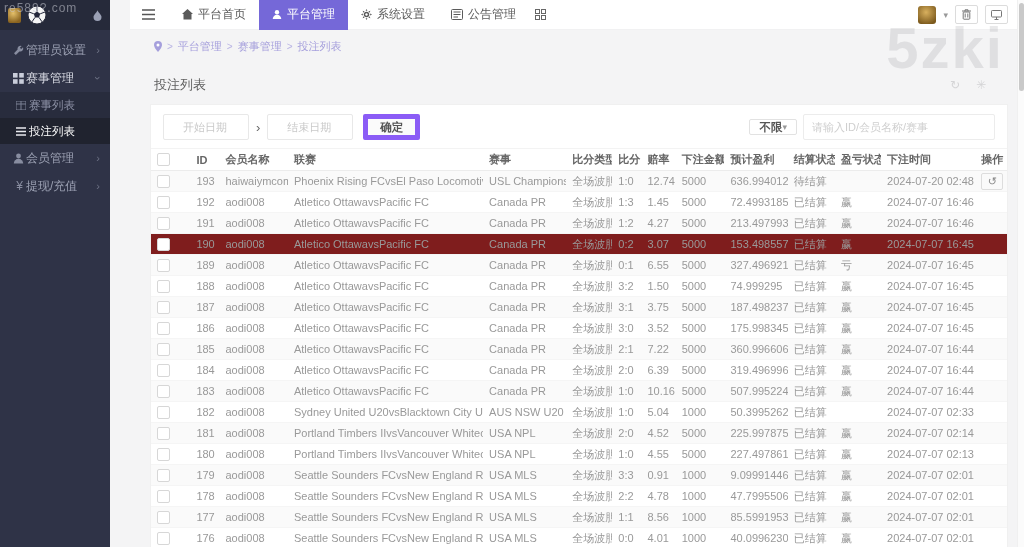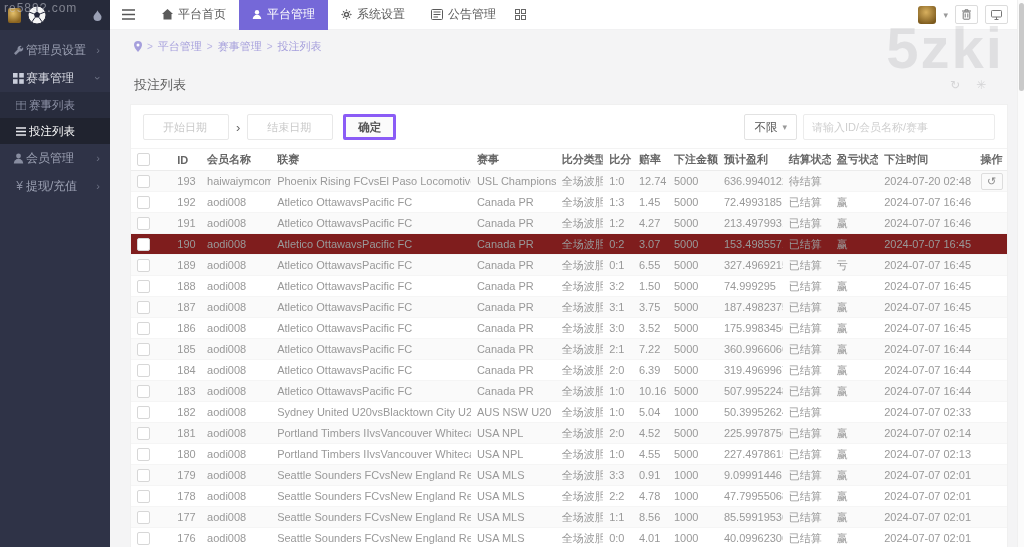--- a/index.html
+++ b/index.html
@@ -17,21 +17,21 @@
   .menu { padding-top:6px; }
   .menu-item { height:28px; display:flex; align-items:center; padding:0 10px 0 13px; color:#9ba0b2; cursor:pointer; gap:0; }
   .menu-item .mi-ico { width:13px; text-align:center; color:#888da0; flex:none; font-style:normal; }
   .menu-item .chev { margin-left:auto; color:#6c7184; font-size:11px; }
   .submenu { background:#282c3d; }
   .submenu .menu-item { height:26px; padding-left:16px; color:#8d92a6; font-size:11.5px; }
   .submenu .menu-item.active { color:#ffffff; background:#20232f; }
   svg.ic { display:block; }
 
   
-  .main { flex:1; display:flex; flex-direction:column; min-width:0; }
+  .main { flex:1; display:flex; flex-direction:column; min-width:0;margin-left:20px; }
 
   .navbar { height:30px; background:#fff; display:flex; align-items:center; border-bottom:1px solid #f1f1f2; padding-left:12px; flex:none; }
   .hamburger { margin-right:14px; cursor:pointer; }
   .nav-tab { height:30px; display:flex; align-items:center; gap:5px; padding:0 13px; color:#5a5a5a; cursor:pointer; font-size:12px; }
   .nav-tab.active { background:#7568d8; color:#fff; }
   .nav-grid { margin-left:6px; cursor:pointer; display:flex; align-items:center; }
   .nav-right { margin-left:auto; display:flex; align-items:center; gap:7px; padding-right:16px; }
   .avatar { width:18px; height:18px; border-radius:3px; background:radial-gradient(circle at 45% 35%, #d8b05e, #7c5a1d 80%); cursor:pointer; }
   .caret { color:#999; font-size:9px; cursor:pointer; }
   .tool-btn { width:23px; height:19px; border:1px solid #dcdcdc; border-radius:2px; background:#fff; display:flex; align-items:center; justify-content:center; cursor:pointer; color:#777; }
@@ -44,23 +44,23 @@
   .title-row { display:flex; align-items:center; margin:22px 0 10px 4px; }
   .page-title { font-size:13px; color:#5f5f5f; }
   .panel-tools { margin-left:auto; display:flex; gap:16px; color:#d4d4d6; font-size:12px; padding-right:22px; }
   .panel-tools span { cursor:pointer; }
 
   .card { background:#fff; border:1px solid #f0f0f0; min-height:460px; padding:9px 0 0 0; }
   .filter-row { display:flex; align-items:center; padding:0 12px 8px 12px; }
   .date-input { width:86px; height:26px; border:1px solid #e8e8e8; border-radius:2px; padding:0 19px; font-size:11px; color:#666; font-family:inherit; }
   .date-input::placeholder { color:#c9c9c9; }
   .range-sep { margin:0 7px; color:#666; font-size:13px; }
-  .btn-confirm { height:26px; margin-left:10px; padding:0 12px; background:#fbfbfb; border:3px solid #8b5cf6; border-radius:2px; font-size:11.5px; color:#555; font-weight:bold; cursor:pointer; font-family:inherit; }
+  .btn-confirm { height:26px; margin-left:10px; padding:0 12px; background:#fbfbfb; border:5px solid #8b5cf6; border-radius:2px; font-size:11.5px; color:#555; font-weight:bold; cursor:pointer; font-family:inherit; }
   .filter-right { margin-left:auto; display:flex; align-items:center; }
-  .btn-scope { height:26px; padding:0 9px; background:#fff; border:1px solid #e2e2e2; border-radius:2px; font-size:11.5px; color:#555; cursor:pointer; display:flex; align-items:center; gap:5px; font-family:inherit; }
+  .btn-scope { height:16px; padding:0 9px; background:#fff; border:1px solid #e2e2e2; border-radius:2px; font-size:11.5px; color:#555; cursor:pointer; display:flex; align-items:center; font-family:inherit;font-weight:bold; }
   .search-input { width:192px; height:26px; border:1px solid #ececec; border-radius:2px; margin-left:6px; padding:0 8px; font-size:11px; color:#666; font-family:inherit; }
   .search-input::placeholder { color:#cfcfcf; }
 
   table.bets { width:100%; border-collapse:collapse; table-layout:fixed; font-size:11px; }
   table.bets th { font-weight:bold; color:#666; text-align:left; height:22px; padding:0 3px 0 6px; border-bottom:1px solid #ececec; border-top:1px solid #f3f3f3; white-space:nowrap; overflow:hidden; }
   table.bets td { color:#999; height:21px; padding:0 3px 0 6px; white-space:nowrap; overflow:hidden; border-bottom:1px solid #f5f5f5; }
   table.bets tbody tr:nth-child(odd) { background:#fafafa; }
   table.bets tbody tr.hl { background:#7f1d1d; }
   td.c-type { color:#9390cb; }
   .cb { display:inline-block; width:13px; height:13px; border:1px solid #d7d7d7; border-radius:2px; background:#fff; vertical-align:middle; cursor:pointer; }

